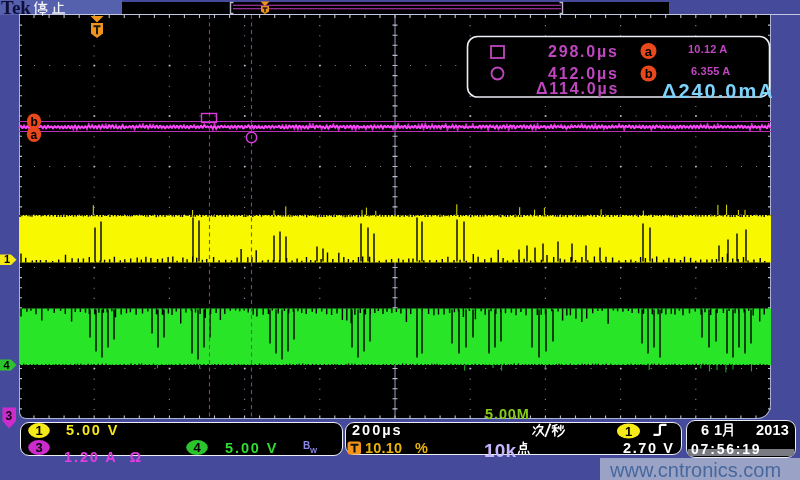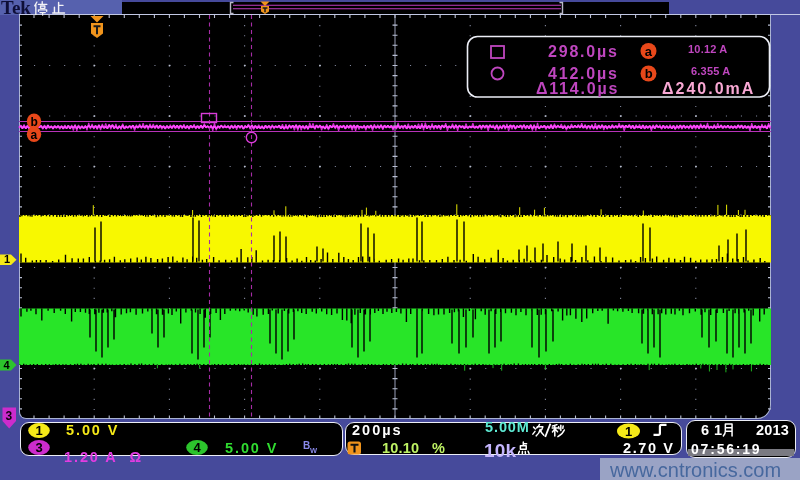--- a/index.html
+++ b/index.html
@@ -1,20 +1,20 @@
 <!DOCTYPE html>
 <html><head><meta charset="utf-8"><style>
 *{margin:0;padding:0;box-sizing:border-box}
 body{width:800px;height:480px;background:#464a9b;font-family:"Liberation Sans",sans-serif;position:relative;overflow:hidden}
 .abs{position:absolute}
 .box{position:absolute;background:#000;border:1.5px solid #eceef6}
 .t{position:absolute;white-space:nowrap;font-weight:bold}
 .m{font-size:16px;letter-spacing:1.8px;color:#bf46bf}
 .m2{font-size:11px;letter-spacing:0.2px;color:#bf46bf}
-.m3{font-size:16px;letter-spacing:2px;color:#f9a8d4}
+.m3{font-size:20px;letter-spacing:2px;color:#7dd3fc}
 </style></head><body>
 <div class="abs" style="left:0;top:0;width:122px;height:15px;background:#5661ae"></div>
 <div class="abs" style="left:122px;top:2px;width:547px;height:12px;background:#000"></div>
 <div class="abs" style="left:19px;top:14px;width:781px;height:1px;background:#c2c8e4"></div>
 <div class="abs" style="left:19px;top:15px;width:752px;height:404px;background:#000;border-left:1px solid #a9b2d2;border-right:1px solid #a9b2d2;border-bottom:1px solid #a9b2d2;border-radius:0 0 14px 7px"></div>
 
 <div class="box" style="left:20px;top:421.5px;width:323px;height:34px;border-radius:9px"></div>
 <div class="box" style="left:345px;top:421.5px;width:337px;height:33.5px;border-radius:9px"></div>
 <div class="box" style="left:686px;top:420px;width:110px;height:38px;border-radius:9px"></div>
 <div class="abs" style="left:688px;top:449px;width:106px;height:7px;background:#7a7a82"></div>
@@ -109,20 +109,20 @@
 <div class="t m2" style="left:688px;top:43px">10.12 A</div>
 <div class="t m" style="left:548px;top:65px">412.0µs</div>
 <div class="t m2" style="left:691px;top:65px">6.355 A</div>
 <div class="t m" style="left:536px;top:80px">Δ114.0µs</div>
 <div class="t m3" style="left:662px;top:80px">Δ240.0mA</div>
 
 <div class="t" style="left:66px;top:422.3px;font-size:14.5px;letter-spacing:1.9px;color:#f5e918">5.00 V</div>
 <div class="t" style="left:64px;top:449px;font-size:14.5px;letter-spacing:1.9px;color:#e23ce2">1.20 A&nbsp;&nbsp;Ω</div>
 <div class="t" style="left:225px;top:440.2px;font-size:14.5px;letter-spacing:1.9px;color:#30dc30">5.00 V</div>
 <div class="t" style="left:352px;top:422.3px;font-size:14.5px;letter-spacing:2px;color:#fff">200µs</div>
-<div class="t" style="left:485px;top:419px;font-size:14.5px;letter-spacing:0.9px;color:#5eead4">5.00M</div>
-<div class="t" style="left:382px;top:440.2px;font-size:14.5px;letter-spacing:0.2px;color:#bef264">10.10&nbsp;&nbsp;&nbsp;%</div>
+<div class="t" style="left:485px;top:406px;font-size:14.5px;letter-spacing:0.9px;color:#84cc16">5.00M</div>
+<div class="t" style="left:365px;top:440.2px;font-size:14.5px;letter-spacing:0.2px;color:#eab308">10.10&nbsp;&nbsp;&nbsp;%</div>
 <div class="t" style="left:484px;top:440.2px;font-size:19px;letter-spacing:0.2px;color:#c4b5fd">10k</div>
 <div class="t" style="left:623px;top:440.2px;font-size:14.5px;letter-spacing:1.6px;color:#fff">2.70 V</div>
 <div class="t" style="left:701px;top:422px;font-size:14.5px;color:#fff">6</div>
 <div class="t" style="left:714px;top:422px;font-size:14.5px;color:#fff">1</div>
 <div class="t" style="left:756px;top:422px;font-size:14.5px;letter-spacing:0.2px;color:#fff">2013</div>
 <div class="t" style="left:691px;top:440.8px;font-size:14px;letter-spacing:1.8px;color:#fff">07:56:19</div>
 <div class="t" style="left:610px;top:459px;font-size:20px;font-weight:normal;color:#47689e">www.cntronics.com</div>
 </body></html>

